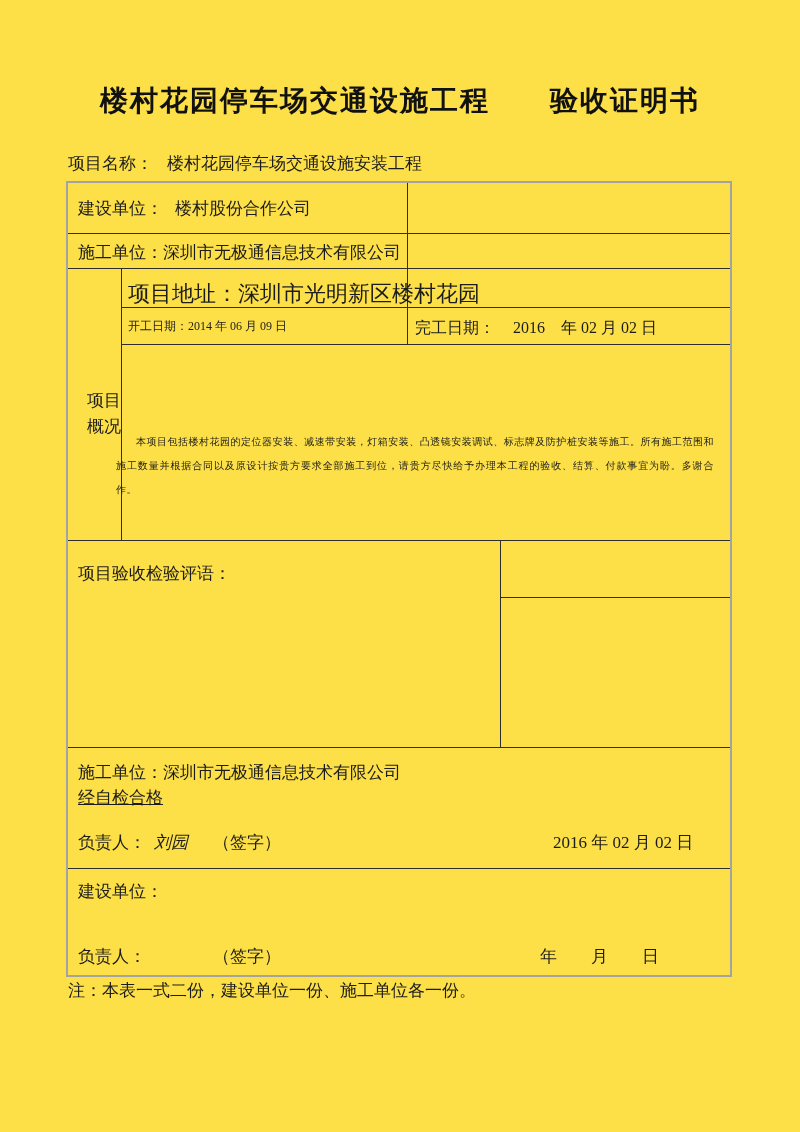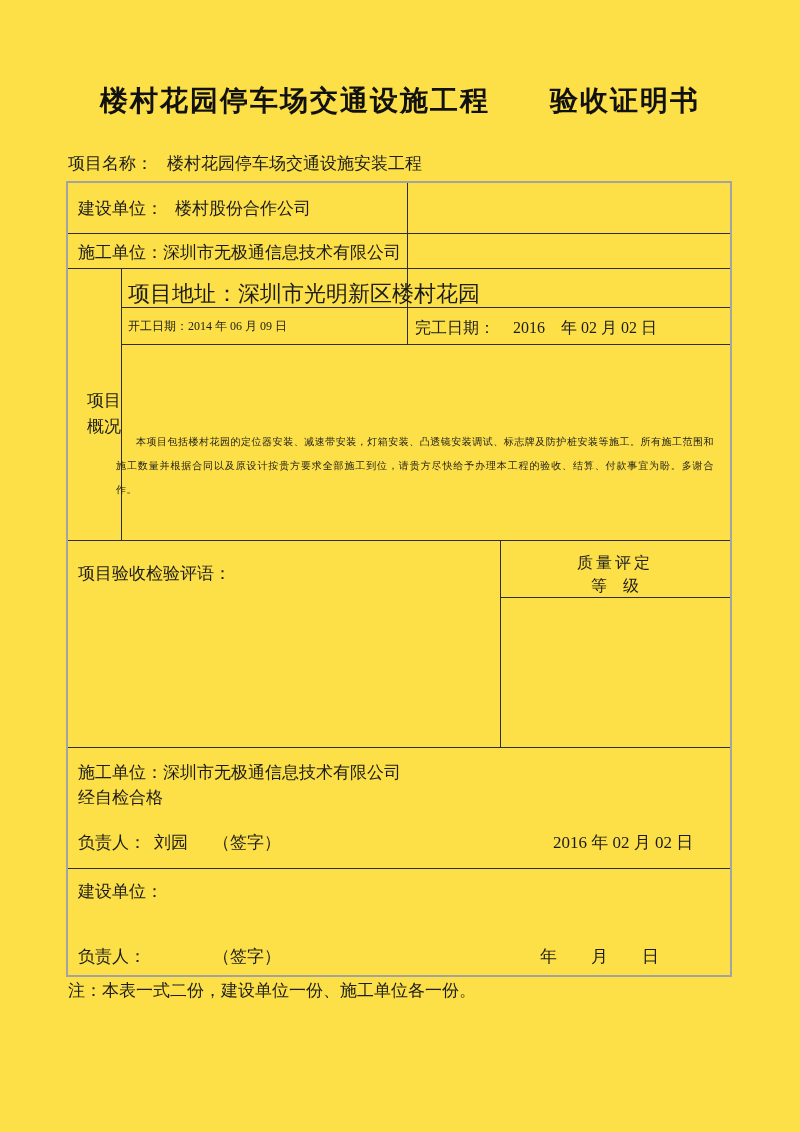--- a/index.html
+++ b/index.html
@@ -49,21 +49,21 @@
     font-size:10px; line-height:24px;
     text-indent:2em; text-align:justify;
     white-space:normal; letter-spacing:0.5px;margin-top:32px;
   }
   .quality-header {
     position:absolute; left:432px; top:368px; width:230px;
     text-align:center; font-size:16px; line-height:23px;
   }
   .quality-header .l1 { letter-spacing:3px; }
 
-  .sign-name { margin-left:8px; }
+  .sign-name { margin-left:8px;font-style:italic; }
 
   .footnote {
     position:absolute; left:68px; top:979px;
     font-size:17px; white-space:nowrap;font-family:Liberation Serif, serif;
   }
 </style>
 </head>
 <body>
 
 <div class="page">
@@ -107,29 +107,25 @@
       <span>完工日期：</span><span class="val-wide">2016　年 02 月 02 日</span>
     </div>
 
     <div class="overview-label">
       <div>项目</div>
       <div>概况</div>
     </div>
     <div class="overview-paragraph">本项目包括楼村花园的定位器安装、减速带安装，灯箱安装、凸透镜安装调试、标志牌及防护桩安装等施工。所有施工范围和施工数量并根据合同以及原设计按贵方要求全部施工到位，请贵方尽快给予办理本工程的验收、结算、付款事宜为盼。多谢合作。</div>
 
     <div class="cell-text" style="left:10px; top:379px;text-align:right;">项目验收检验评语：</div>
-    <div class="quality-header">
-      <div class="l1">质量评定</div>
-      <div>等　级</div>
-    </div>
 
     <div class="cell-text" style="left:10px; top:578px;">
       <span>施工单位：</span><span class="val-tight">深圳市无极通信息技术有限公司</span>
     </div>
-    <div class="cell-text" style="left:10px; top:603px;">经自检合格</div>
+    <div class="cell-text" style="left:10px; top:603px;text-decoration:underline;">经自检合格</div>
     <div class="cell-text" style="left:10px; top:648px;">
       <span>负责人：</span><span class="sign-name">刘园</span>
     </div>
     <div class="cell-text" style="left:145px; top:648px;">（签字）</div>
     <div class="cell-text" style="left:485px; top:648px;">2016 年 02 月 02 日</div>
 
     <div class="cell-text" style="left:10px; top:697px;">建设单位：</div>
     <div class="cell-text" style="left:10px; top:762px;">负责人：</div>
     <div class="cell-text" style="left:145px; top:762px;">（签字）</div>
     <div class="cell-text" style="left:472px; top:762px;">年　　月　　日</div>

